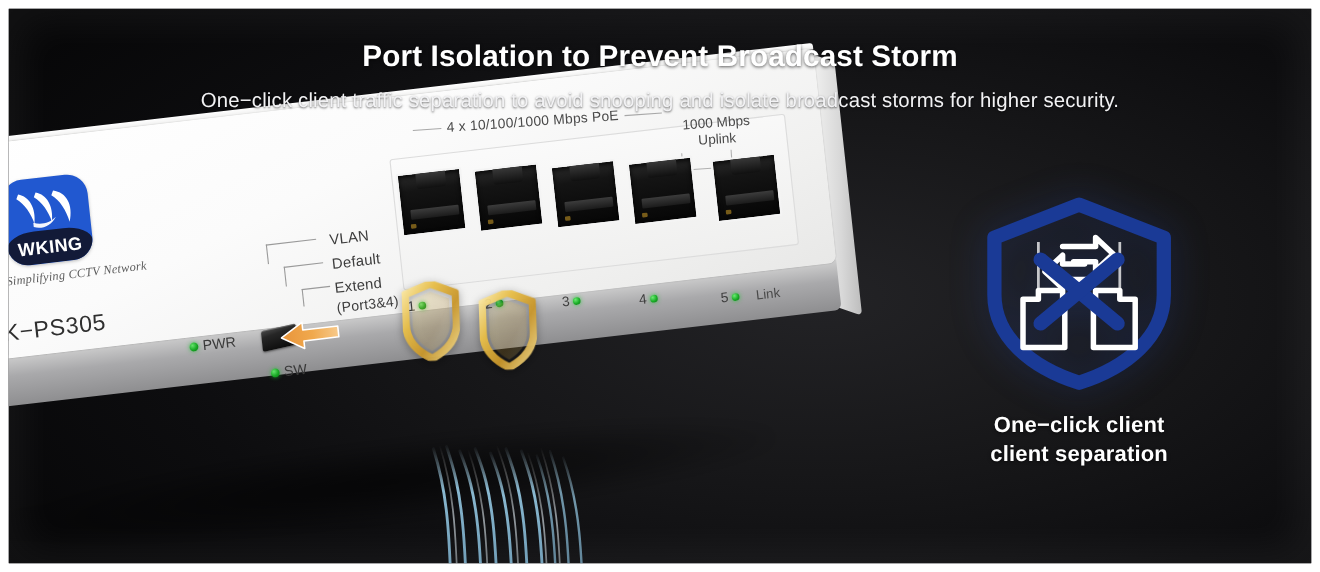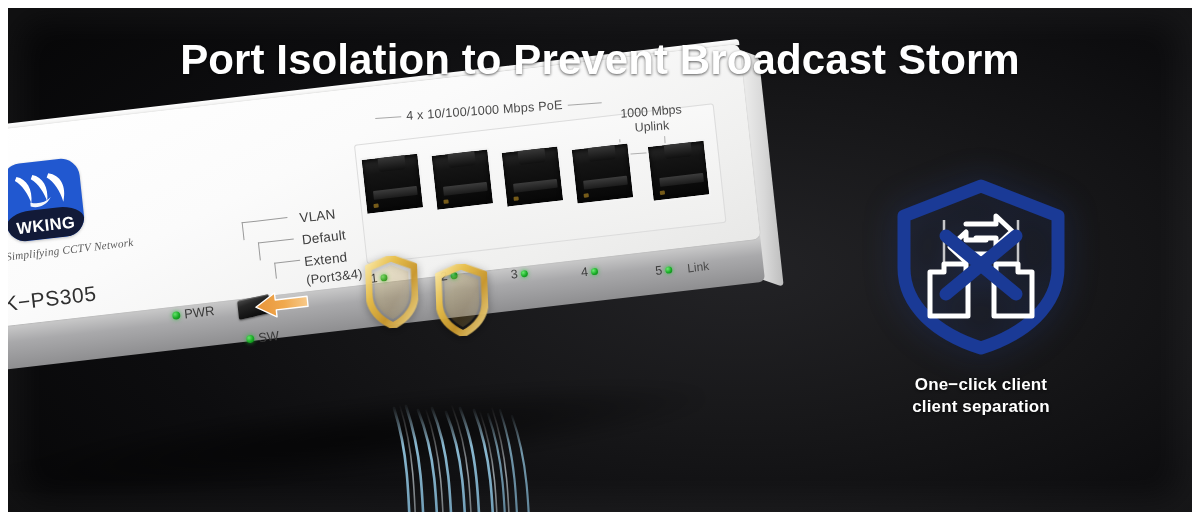--- a/index.html
+++ b/index.html
@@ -32,21 +32,21 @@
     box-shadow: inset 0 0 34px 14px rgba(255,255,255,.05);
     pointer-events:none;
   }
 
   
   .headline-wrap{
     position:absolute; left:0; top:28px; width:100%;
     text-align:center; z-index:40;
   }
   .title{
-    font-size:42px; font-weight:700; color:#ffffff;
+    font-size:27px; font-weight:700; color:#ffffff;
     letter-spacing:.1px;
     font-family:"Liberation Sans", sans-serif;
     text-shadow:0 1px 3px rgba(0,0,0,.65);
     white-space:nowrap;
   }
   .subtitle{
     margin-top:13px;
     font-size:18.5px; font-weight:400; color:#f2f2f4;
     letter-spacing:.15px;
     white-space:nowrap;
@@ -314,35 +314,36 @@
   .feature{
     position:absolute; right:96px; top:168px;
     width:230px; text-align:center; z-index:40;
   }
   .shield-glyph{
     width:186px; height:182px; margin:0 auto;
     filter: drop-shadow(0 0 16px rgba(40,80,190,.28));
   }
   .feature-caption{
     margin-top:16px;
-    font-size:17px; font-weight:700; color:#ffffff;
+    font-size:20px; font-weight:700; color:#ffffff;
     line-height:1.32; letter-spacing:.15px;
     text-shadow:0 1px 3px rgba(0,0,0,.6);
     white-space:nowrap;
     font-family:"Liberation Sans", sans-serif;
   }
 </style>
 </head>
 <body>
 
 <div id="banner">
   <div class="canvas">
 
     <div class="headline-wrap">
       <div class="title">Port Isolation to Prevent Broadcast Storm</div>
+      <div class="subtitle">One−click client traffic separation to avoid snooping and isolate broadcast storms for higher security.</div>
     </div>
 
     <div class="product-stage">
       <div class="device-shadow"></div>
 
       <div class="switch-body">
         <div class="face-top-edge"></div>
         <div class="face-right"></div>
         <div class="face-bottom"></div>
 

